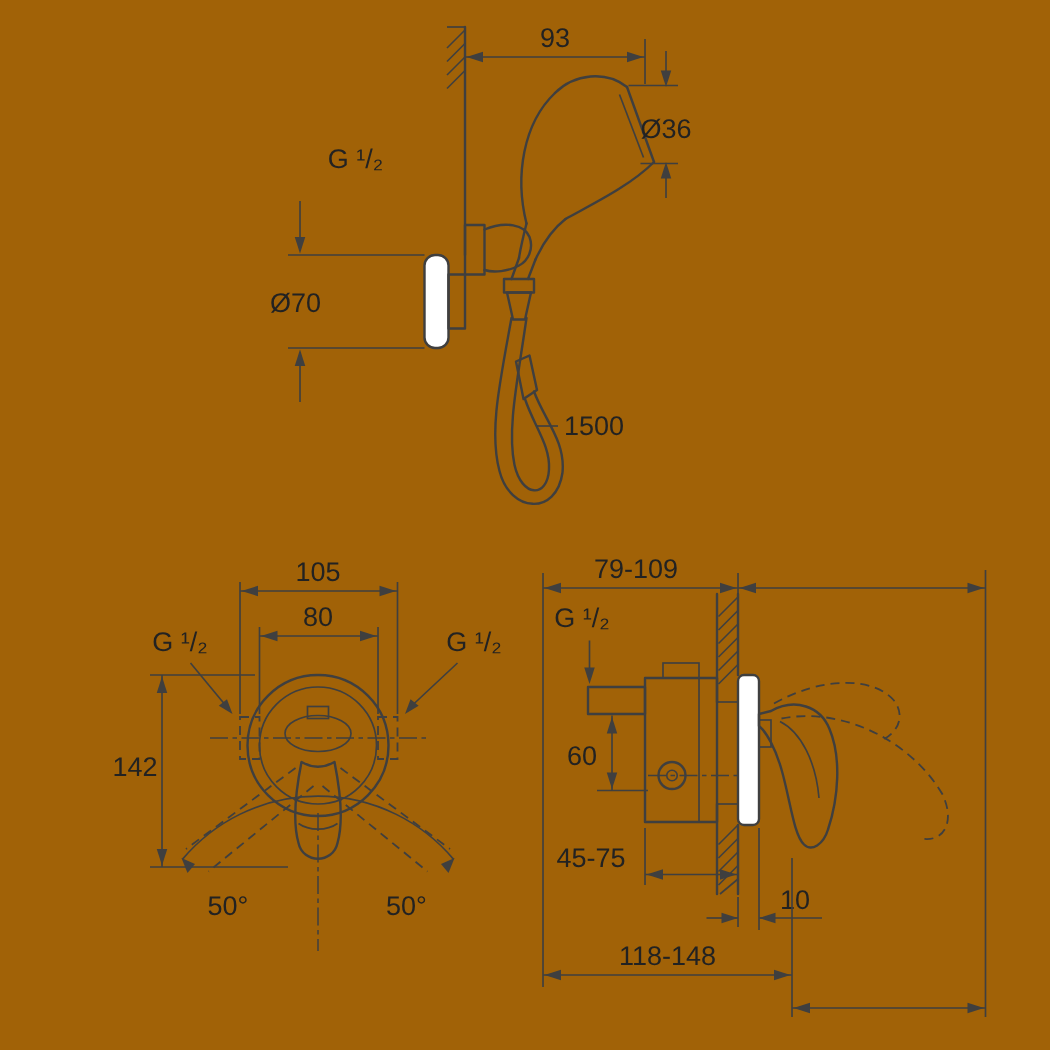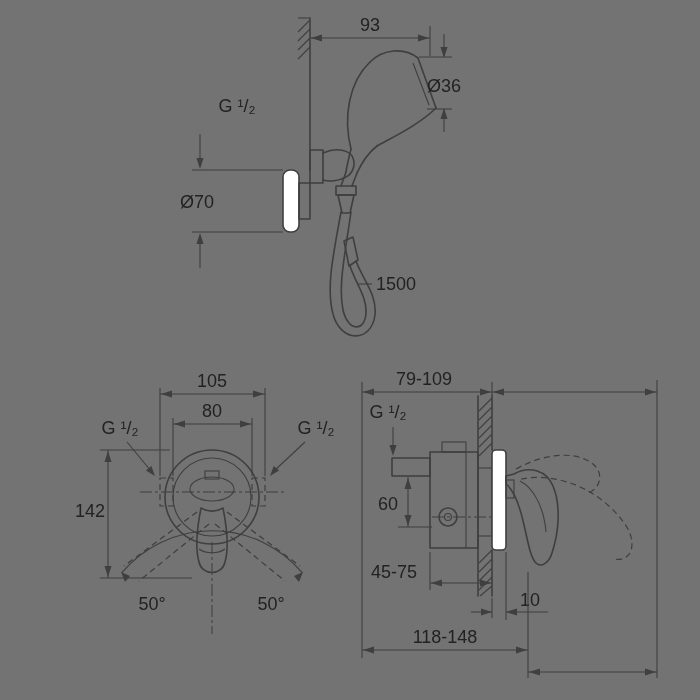--- a/index.html
+++ b/index.html
@@ -1,16 +1,16 @@
 <!DOCTYPE html>
 <html><head>
 <meta charset="utf-8">
 <style>
   html,body{margin:0;padding:0;background:#ffffff;}
-  .sheet{width:700px;height:700px;position:relative;background:#737373;overflow:hidden;}
+  .sheet{width:700px;height:700px;position:relative;background:#a16207;overflow:hidden;}
   svg{display:block;}
   .dim-text{font-family:"Liberation Sans",sans-serif;font-size:18px;fill:#222222;}
   .outline{stroke:#3f3f3f;stroke-width:1.6;fill:none;stroke-linecap:round;stroke-linejoin:round;}
   .thin{stroke:#3f3f3f;stroke-width:1.1;fill:none;}
   .dimline{stroke:#3f3f3f;stroke-width:1.1;fill:none;}
   .dashed{stroke:#3f3f3f;stroke-width:1.2;fill:none;stroke-dasharray:6 4;}
   .dashdot{stroke:#3f3f3f;stroke-width:1;fill:none;stroke-dasharray:12 3 3 3;}
   .arrow{fill:#3f3f3f;stroke:none;}
   .whitefill{fill:#ffffff;stroke:#3f3f3f;stroke-width:1.6;}
 </style>

